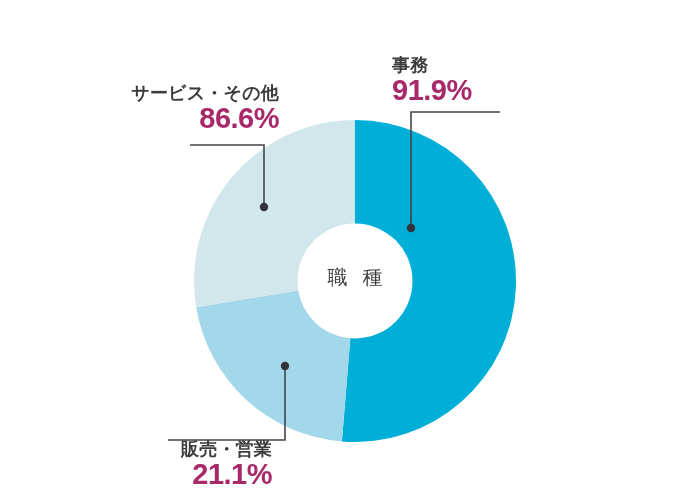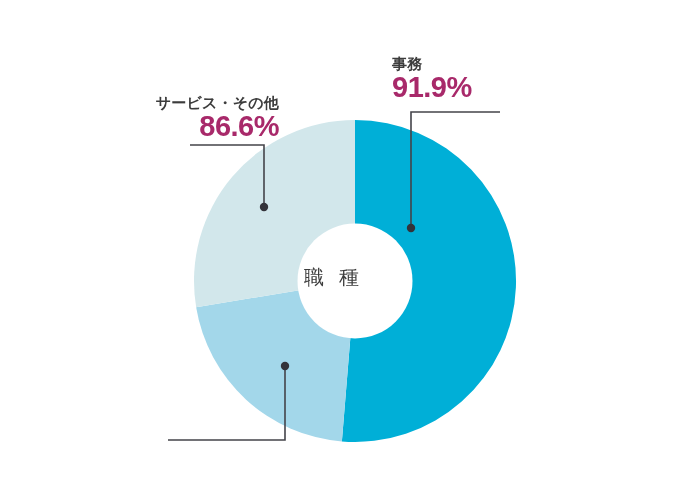--- a/index.html
+++ b/index.html
@@ -26,21 +26,21 @@
     width: 700px;
     height: 500px;
   }
   .label-group {
     position: absolute;
     line-height: 1.0;
     white-space: nowrap;
   }
   .cat-name {
     display: block;
-    font-size: 15px;
+    font-size: 18px;
     font-weight: bold;
     color: #3c3c3c;
     letter-spacing: 0.2px;
   }
   .cat-pct {
     display: block;
     font-size: 29px;
     font-weight: bold;
     color: #a8296a;
     letter-spacing: -0.5px;
@@ -48,34 +48,34 @@
   }
   .label-right-align { text-align: right; }
   .label-left-align  { text-align: left; }
 
   #label-jimu {
     left: 392px;
     top: 56px;
   }
   #label-service {
     left: 107px;
-    top: 95px;
+    top: 84px;
     width: 172px;
   }
   #label-hanbai {
     left: 150px;
     top: 440px;
     width: 122px;
   }
   .center-text {
     position: absolute;
     left: 299px;
     top: 264px;
     width: 112px;
-    text-align: left;
+    text-align: center;
     font-size: 20px;
     color: #3c3c3c;
     letter-spacing: 5px;
     text-indent: 5px;
     font-family: "Liberation Serif", "DejaVu Serif", serif;
   }
 </style>
 </head>
 <body>
 
@@ -119,14 +119,18 @@
   <div class="label-group label-left-align" id="label-jimu">
     <span class="cat-name">事務</span>
     <span class="cat-pct">91.9%</span>
   </div>
 
   <div class="label-group label-right-align" id="label-service">
     <span class="cat-name">サービス・その他</span>
     <span class="cat-pct">86.6%</span>
   </div>
 
+  <div class="label-group label-right-align" id="label-hanbai">
+    <span class="cat-name">販売・営業</span>
+    <span class="cat-pct">21.1%</span>
+  </div>
 
 </div>
 
 </body></html>

